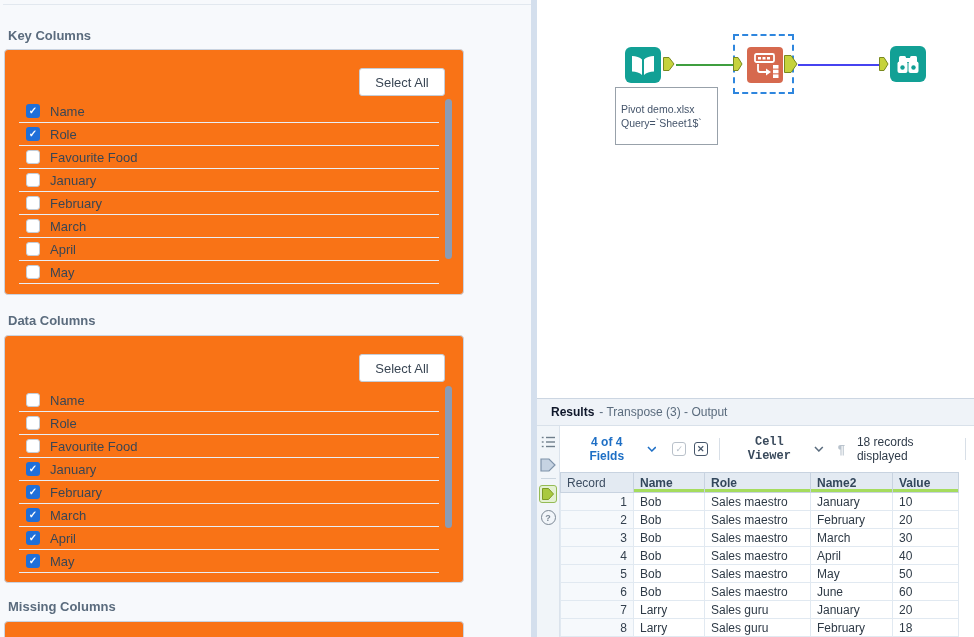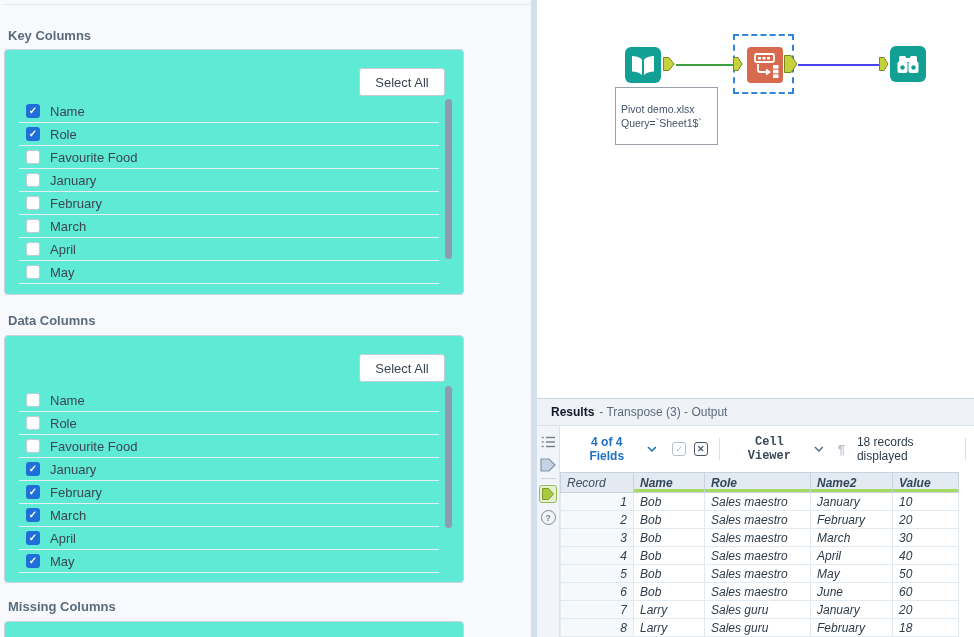--- a/index.html
+++ b/index.html
@@ -4,21 +4,21 @@
 <style>
   * { box-sizing: border-box; margin: 0; padding: 0; }
   html,body { width: 974px; height: 637px; overflow: hidden; }
   body { position: relative; background: #ffffff; font-family: "Liberation Sans", sans-serif; }
 
   
   .left-panel { position: absolute; left: 0; top: 0; width: 531px; height: 637px; background: #f7f9fc; }
   .top-divider { position: absolute; left: 3px; right: 0; top: 4px; height: 1px; background: #e2e8ef; }
   .section-label { position: absolute; left: 8px; font-size: 13px; font-weight: 700; color: #5a6b7d; }
   .lbl-key { top: 28px; } .lbl-data { top: 313px; } .lbl-missing { top: 599px; }
-  .panel-box { position: absolute; left: 4px; width: 460px; background: #5eead4; border: 1px solid #c9d3e0; border-radius: 4px; }
+  .panel-box { position: absolute; left: 4px; width: 460px; background: #f97316; border: 1px solid #c9d3e0; border-radius: 4px; }
   .box-key { top: 49px; height: 246px; }
   .box-data { top: 335px; height: 248px; }
   .box-missing { top: 621px; height: 30px; }
   .select-all-btn { position: absolute; right: 18px; top: 18px; width: 86px; height: 28px; background: #fff;
     border: 1px solid #c4cdd7; border-radius: 3px; font-size: 13px; color: #3a4654; font-family: inherit; cursor: pointer; }
   .col-list { position: absolute; left: 14px; right: 24px; }
   .list-key { top: 50px; } .list-data { top: 53px; }
   .cbrow { height: 23px; display: flex; align-items: center; border-bottom: 1px solid #e9eef4; }
   .cb { width: 14px; height: 14px; border-radius: 3px; margin: 0 10px 0 7px; flex: 0 0 14px;
         font-size: 10px; line-height: 14px; text-align: center; font-weight: bold; }
@@ -65,21 +65,21 @@
   .icon-sq { width: 14px; height: 14px; border-radius: 3px; font-size: 9px; display: flex; align-items: center; justify-content: center; }
   .icon-check-dis { border: 1px solid #b9c1ca; color: #b9c1ca; margin-left: 16px; }
   .icon-xbox { border: 1px solid #46566a; color: #46566a; margin-left: 8px; font-weight: bold; }
   .tb-sep { width: 1px; height: 22px; background: #d8dfe7; margin: 0 11px; flex: 0 0 1px; }
   .cell-viewer { color: #3a4a5c; font-size: 12px; font-weight: 600; display: flex; align-items: center; gap: 6px; background: none; border: none; font-family: Liberation Mono, monospace; cursor: pointer; }
   .pilcrow { color: #b9c3cd; font-size: 13px; font-weight: bold; margin: 0 12px 0 14px; }
   .records { color: #2f3b49; font-size: 12px; }
   .tb-sep-right { margin-left: auto; margin-right: 2px; }
 
   table.results-table { border-collapse: collapse; table-layout: fixed; width: 398px; font-size: 12px; }
-  .results-table th, .results-table td { overflow: hidden; white-space: nowrap; font-style: italic; }
+  .results-table th, .results-table td { overflow: hidden; white-space: nowrap; }
   .results-table col:nth-child(1) { width: 73px; }
   .results-table col:nth-child(2) { width: 71px; }
   .results-table col:nth-child(3) { width: 106px; }
   .results-table col:nth-child(4) { width: 82px; }
   .results-table col:nth-child(5) { width: 66px; }
   .results-table th { background: #e3eaf2; height: 20px; text-align: left; padding: 0 6px; color: #33475b; font-weight: 700;
     border: 1px solid #c8d3e0; position: relative; }
   .results-table th.record { font-weight: 400; color: #3c4d61; }
   .results-table th.underline::after { content: ""; position: absolute; left: 0; right: 0; bottom: 0; height: 3px; background: #a5dc5d; }
   .results-table td { height: 18px; padding: 0 6px; border: 1px solid #e1e9f1; color: #2e3a46; background: #fff; }

